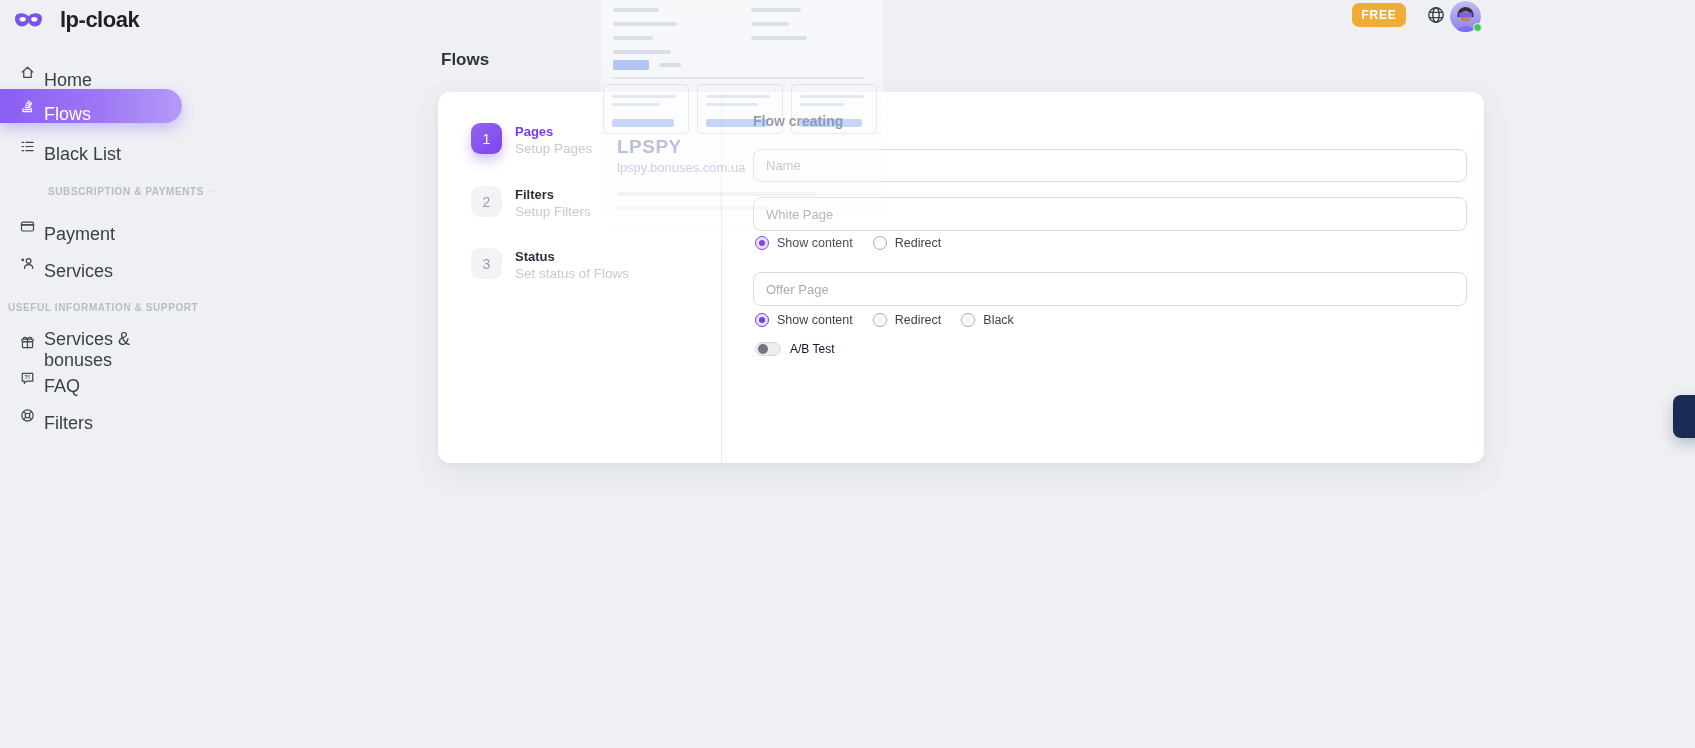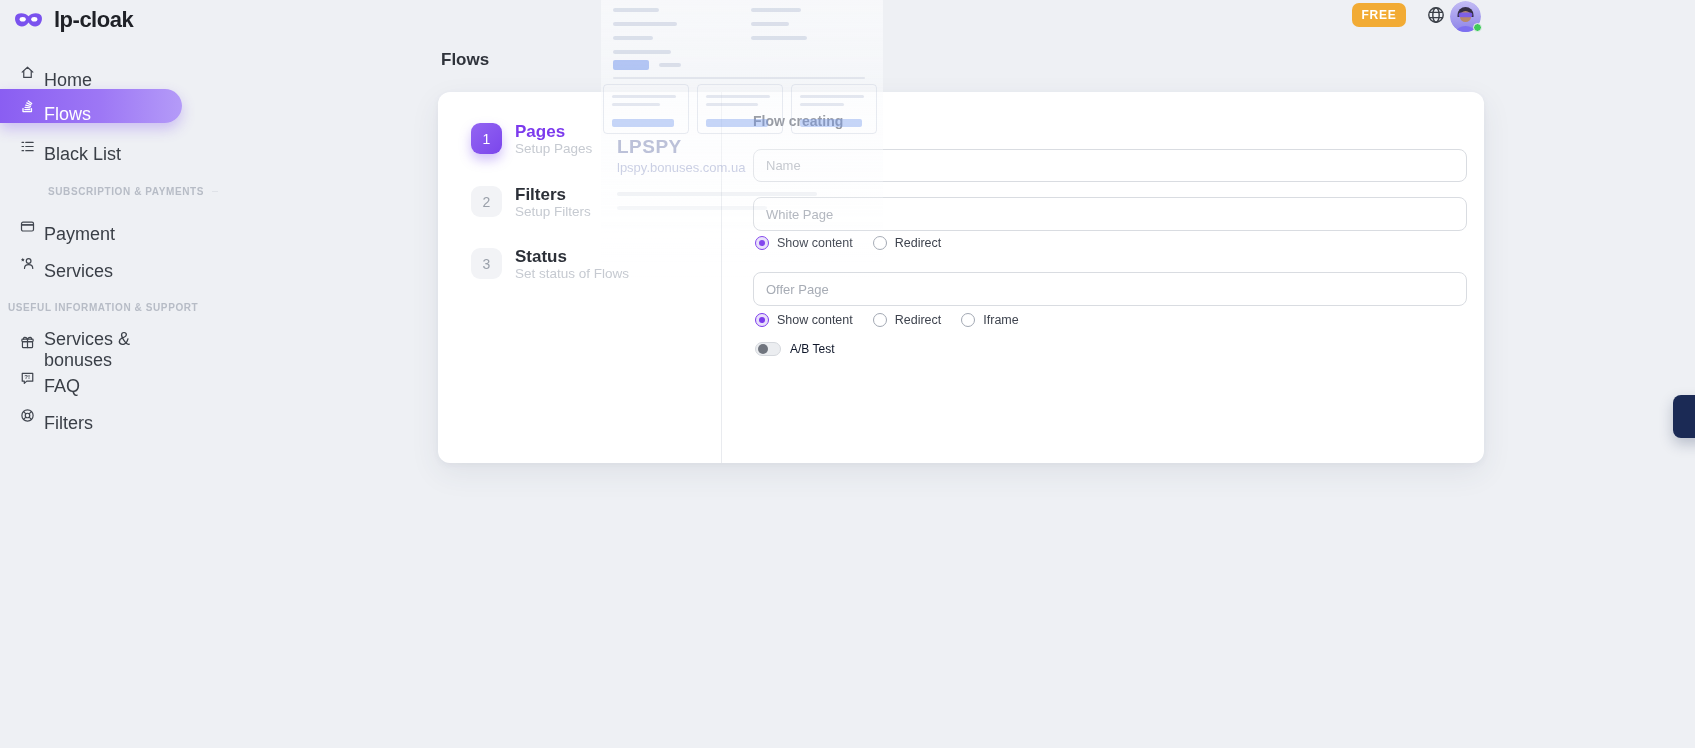--- a/index.html
+++ b/index.html
@@ -2,21 +2,21 @@
 <html><head>
 <meta charset="utf-8">
 <style>
   * { margin:0; padding:0; box-sizing:border-box; }
   html,body { width:1695px; height:748px; }
   body { font-family:"Liberation Sans", sans-serif; background:#eef0f4; overflow:hidden; }
   .stage { position:relative; width:1695px; height:748px; }
 
   
   .sidebar { position:absolute; left:0; top:0; width:182px; height:748px; }
-  .logo { position:absolute; left:14px; top:7px; display:flex; align-items:center; gap:11px; }
+  .logo { position:absolute; left:14px; top:7px; display:flex; align-items:center; gap:17px; }
   .logo-text { font-size:22px; font-weight:800; color:#1f2127; letter-spacing:-0.5px; }
   .nav-item { position:absolute; left:0; width:182px; height:26px; display:flex; align-items:center; padding-left:20px; gap:9px; cursor:pointer; }
   .nav-item .lbl { font-size:18px; color:#3a3f47;margin-top:16px; }
   .nav-item svg { flex:0 0 auto; }
   .nav-item.active { height:34px; border-radius:0 17px 17px 0; background:linear-gradient(90deg,#8a5ef2 0%,#9d77f5 55%,#b49bf8 100%); box-shadow:0 6px 14px rgba(124,77,237,.30); }
   .nav-item.active .lbl { color:#ffffff; font-weight:500; }
   .sec-header { position:absolute; left:8px; display:flex; align-items:center; gap:8px; width:170px; }
   .sec-header .txt { font-size:10px; font-weight:700; letter-spacing:.6px; color:#b7bcc6; white-space:nowrap; }
   .sec-header .line { flex:1; height:1px; background:#dfe2e8; }
 
@@ -31,21 +31,21 @@
   .page-title { position:absolute; left:441px; top:50px; font-size:17px; font-weight:600; color:#2f333b; }
 
   .card { position:absolute; left:438px; top:92px; width:1046px; height:371px; background:#ffffff; border-radius:12px; box-shadow:0 10px 30px rgba(50,60,90,.08),0 2px 6px rgba(50,60,90,.05); }
   .card .divider { position:absolute; left:283px; top:0; width:1px; height:100%; background:#e9ebef; }
 
   
   .step { position:absolute; left:33px; display:flex; gap:13px; cursor:pointer; }
   .step-num { width:31px; height:31px; border-radius:9px; display:flex; align-items:center; justify-content:center; font-size:14px; }
   .step.active .step-num { background:linear-gradient(135deg,#9365f2,#7b46ec); color:#fff; box-shadow:0 6px 12px rgba(124,77,237,.35); }
   .step.idle .step-num { background:#f2f3f6; color:#9aa0aa; }
-  .step-title { font-size:17px; font-weight:700; color:#2c3038; line-height:15px; padding-top:1px; }
+  .step-title { font-size:13px; font-weight:700; color:#2c3038; line-height:15px; padding-top:1px; }
   .step.active .step-title { color:#7C3AED; }
   .step-sub { font-size:13.5px; color:#c6cad1; line-height:15px; margin-top:2px; }
 
   
   .form-col { position:absolute; left:315px; top:0; width:714px; height:100%; }
   .form-title { position:absolute; left:0; top:21px; font-size:14px; font-weight:700; color:#3d4250; }
   .txt-input { position:absolute; left:0; width:714px; height:34px; border:1px solid #d9dce1; border-radius:8px; background:#fff; font-family:"Liberation Sans",sans-serif; font-size:13px; color:#3d4250; padding:0 12px; outline:none; }
   .txt-input::placeholder { color:#a7acb5; }
   .in-name { top:57px; height:33px; }
   .in-white { top:105px; }
@@ -254,21 +254,21 @@
         <span class="radio-opt">
           <span class="radio on"></span>
           <span class="radio-lbl">Show content</span>
         </span>
         <span class="radio-opt">
           <span class="radio off"></span>
           <span class="radio-lbl">Redirect</span>
         </span>
         <span class="radio-opt">
           <span class="radio off"></span>
-          <span class="radio-lbl">Iframe</span>
+          <span class="radio-lbl">Black</span>
         </span>
       </div>
 
       <div class="toggle-row">
         <span class="toggle">
             <span class="knob"></span>
           </span>
         <span class="toggle-lbl">A/B Test</span>
       </div>
 

